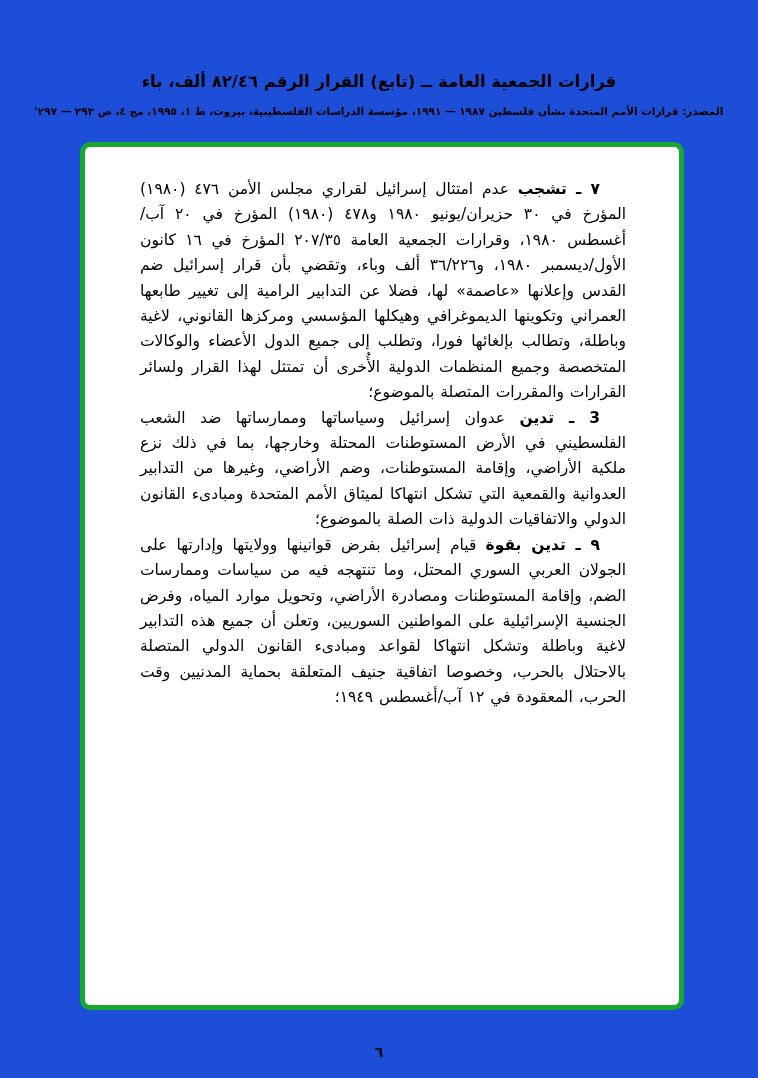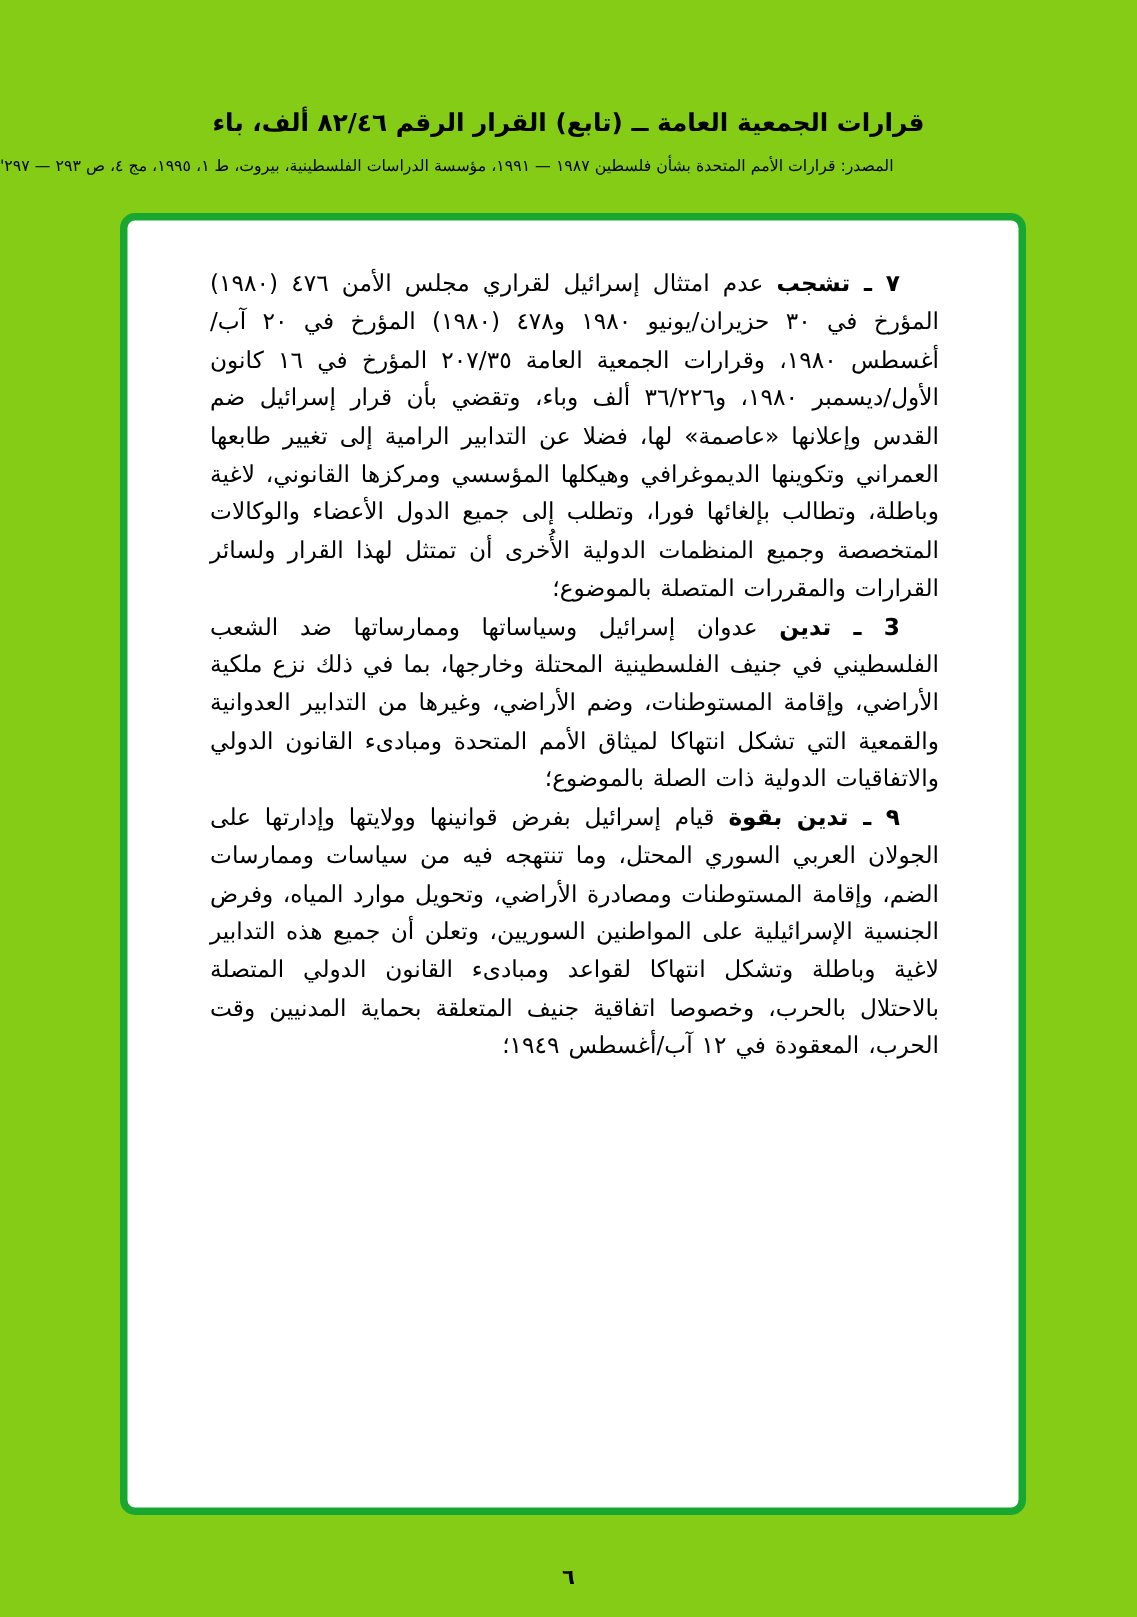--- a/index.html
+++ b/index.html
@@ -5,44 +5,44 @@
   html, body {
     margin: 0;
     padding: 0;
     background: #ffffff;
     font-family: "DejaVu Sans", sans-serif;
   }
   .page {
     position: relative;
     width: 758px;
     height: 1078px;
-    background: #84cc16;
+    background: #1d4ed8;
     overflow: hidden;
   }
   .page-title {
     position: absolute;
     top: 72px;
     left: 0;
     width: 100%;
     text-align: center;
     direction: rtl;
     font-size: 16.5px;
     font-weight: bold;
     color: #000000;
     letter-spacing: 0.2px;
   }
   .source-line {
     position: absolute;
     top: 105px;
     left: 0;
     width: 100%;
-    text-align: left;
+    text-align: center;
     direction: rtl;
     font-size: 10.5px;
-    font-weight: normal;
+    font-weight: bold;
     color: #000000;
   }
   .frame {
     position: absolute;
     box-sizing: border-box;
     left: 80px;
     top: 142px;
     width: 604px;
     height: 868px;
     border: 5px solid #18a832;
@@ -83,21 +83,21 @@
 <div class="page">
 
   <div class="page-title">قرارات الجمعية العامة ــ (تابع) القرار الرقم ٨٢/٤٦ ألف، باء</div>
 
   <div class="source-line">المصدر: قرارات الأمم المتحدة بشأن فلسطين ١٩٨٧ — ١٩٩١، مؤسسة الدراسات الفلسطينية، بيروت، ط ١، ١٩٩٥، مج ٤، ص ٢٩٣ — ٢٩٧'</div>
 
   <div class="frame">
 
     <p><span class="lead">٧ ـ تشجب</span> <span>عدم امتثال إسرائيل لقراري مجلس الأمن ٤٧٦ (١٩٨٠) المؤرخ في ٣٠ حزيران/يونيو ١٩٨٠ و٤٧٨ (١٩٨٠) المؤرخ في ٢٠ آب/أغسطس ١٩٨٠، وقرارات الجمعية العامة ٢٠٧/٣٥ المؤرخ في ١٦ كانون الأول/ديسمبر ١٩٨٠، و٣٦/٢٢٦ ألف وباء، وتقضي بأن قرار إسرائيل ضم القدس وإعلانها «عاصمة» لها، فضلا عن التدابير الرامية إلى تغيير طابعها العمراني وتكوينها الديموغرافي وهيكلها المؤسسي ومركزها القانوني، لاغية وباطلة، وتطالب بإلغائها فورا، وتطلب إلى جميع الدول الأعضاء والوكالات المتخصصة وجميع المنظمات الدولية الأُخرى أن تمتثل لهذا القرار ولسائر القرارات والمقررات المتصلة بالموضوع؛</span></p>
 
-    <p><span class="lead">3 ـ تدين</span> <span>عدوان إسرائيل وسياساتها وممارساتها ضد الشعب الفلسطيني في جنيف الفلسطينية المحتلة وخارجها، بما في ذلك نزع ملكية الأراضي، وإقامة المستوطنات، وضم الأراضي، وغيرها من التدابير العدوانية والقمعية التي تشكل انتهاكا لميثاق الأمم المتحدة ومبادىء القانون الدولي والاتفاقيات الدولية ذات الصلة بالموضوع؛</span></p>
+    <p><span class="lead">3 ـ تدين</span> <span>عدوان إسرائيل وسياساتها وممارساتها ضد الشعب الفلسطيني في الأرض المستوطنات المحتلة وخارجها، بما في ذلك نزع ملكية الأراضي، وإقامة المستوطنات، وضم الأراضي، وغيرها من التدابير العدوانية والقمعية التي تشكل انتهاكا لميثاق الأمم المتحدة ومبادىء القانون الدولي والاتفاقيات الدولية ذات الصلة بالموضوع؛</span></p>
 
     <p><span class="lead">٩ ـ تدين بقوة</span> <span>قيام إسرائيل بفرض قوانينها وولايتها وإدارتها على الجولان العربي السوري المحتل، وما تنتهجه فيه من سياسات وممارسات الضم، وإقامة المستوطنات ومصادرة الأراضي، وتحويل موارد المياه، وفرض الجنسية الإسرائيلية على المواطنين السوريين، وتعلن أن جميع هذه التدابير لاغية وباطلة وتشكل انتهاكا لقواعد ومبادىء القانون الدولي المتصلة بالاحتلال بالحرب، وخصوصا اتفاقية جنيف المتعلقة بحماية المدنيين وقت الحرب، المعقودة في ١٢ آب/أغسطس ١٩٤٩؛</span></p>
 
 
 
   </div>
 
   <div class="page-number">٦</div>
 
 </div>

